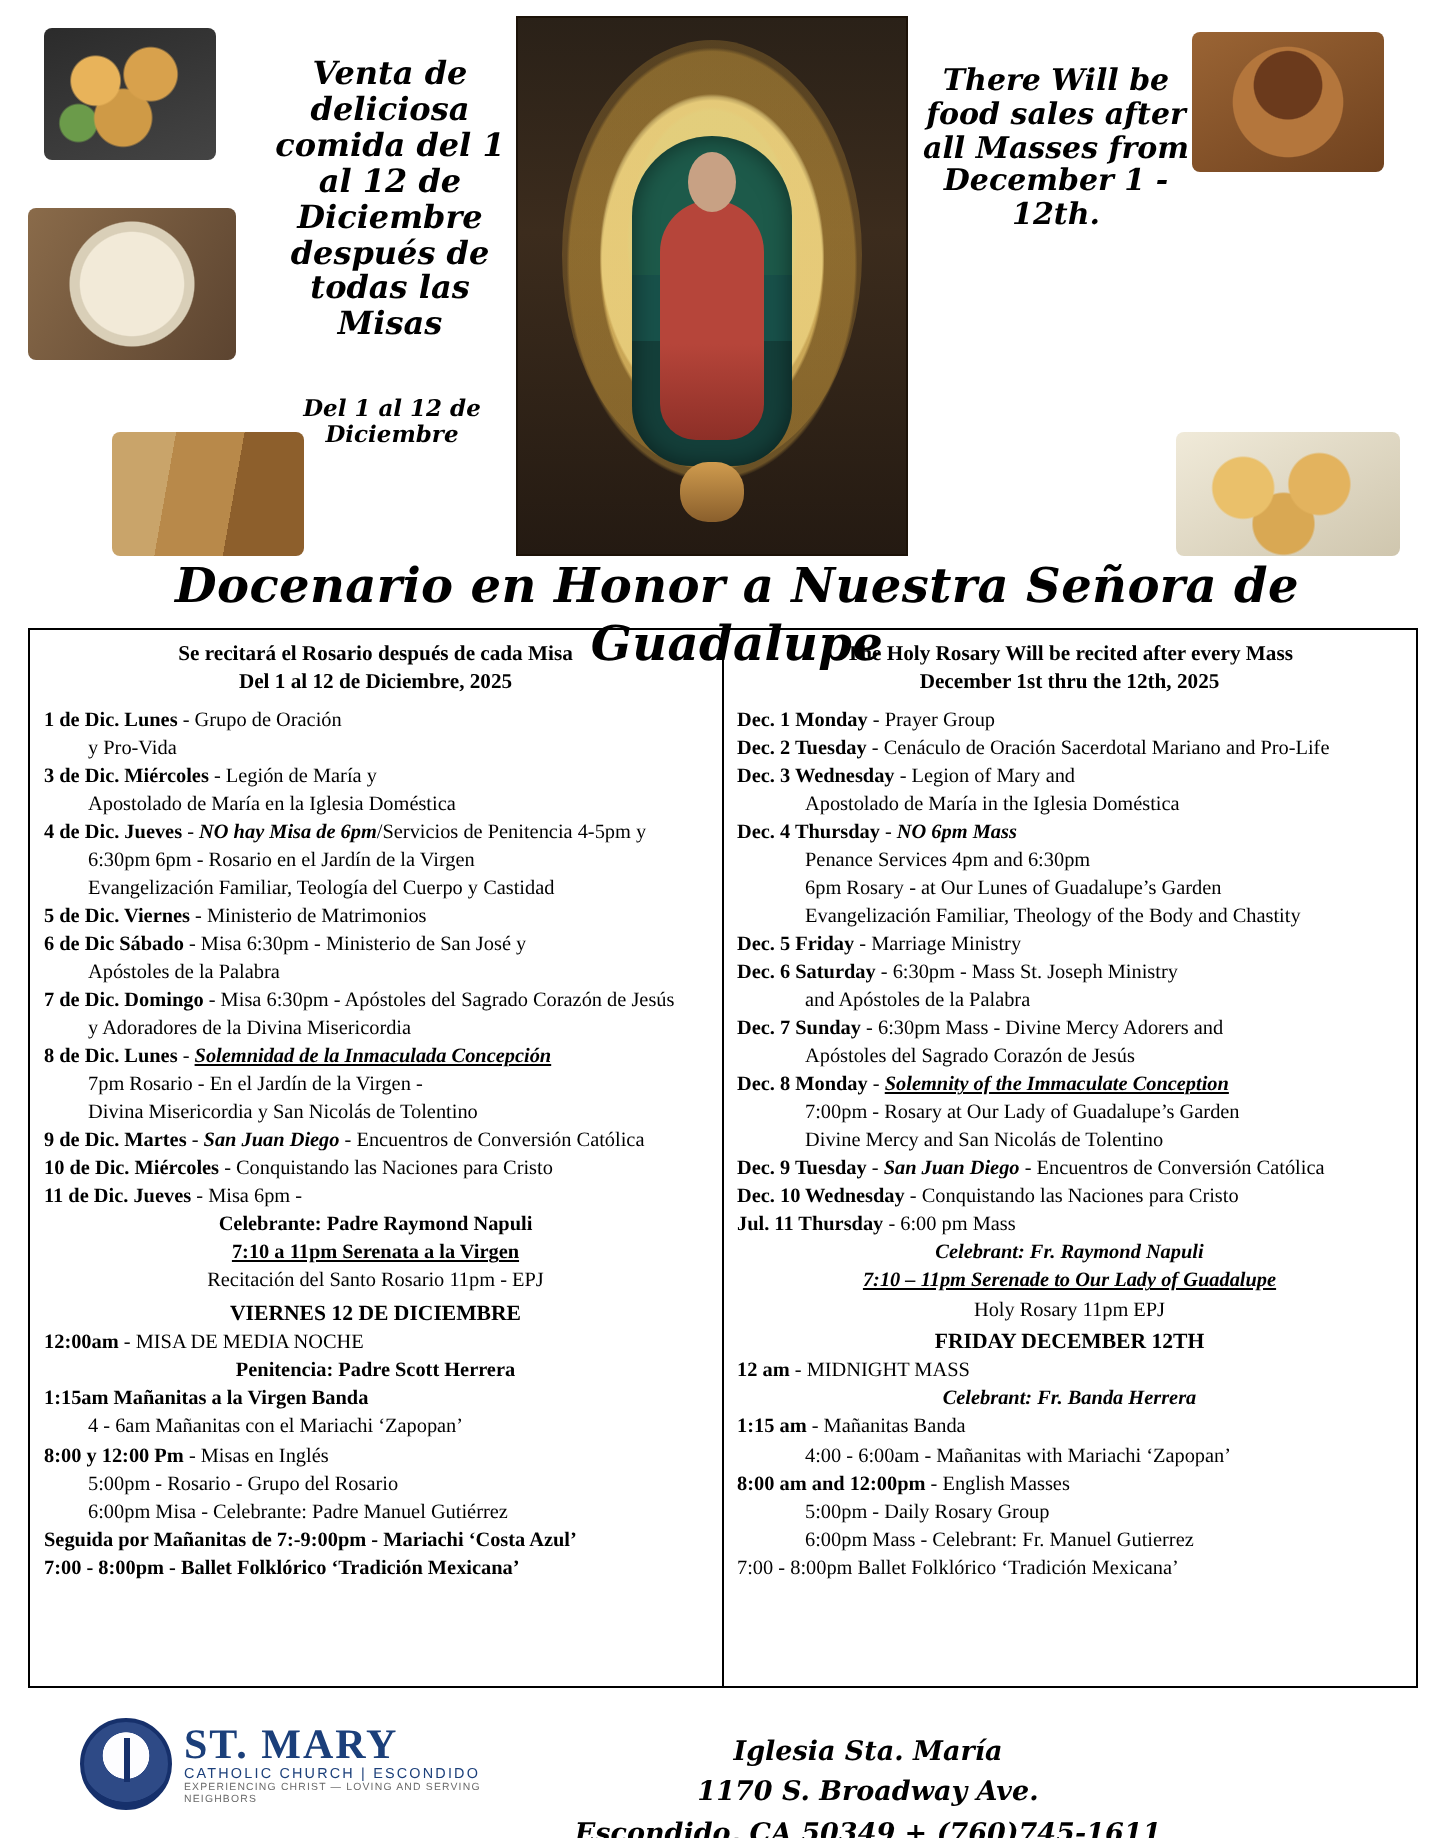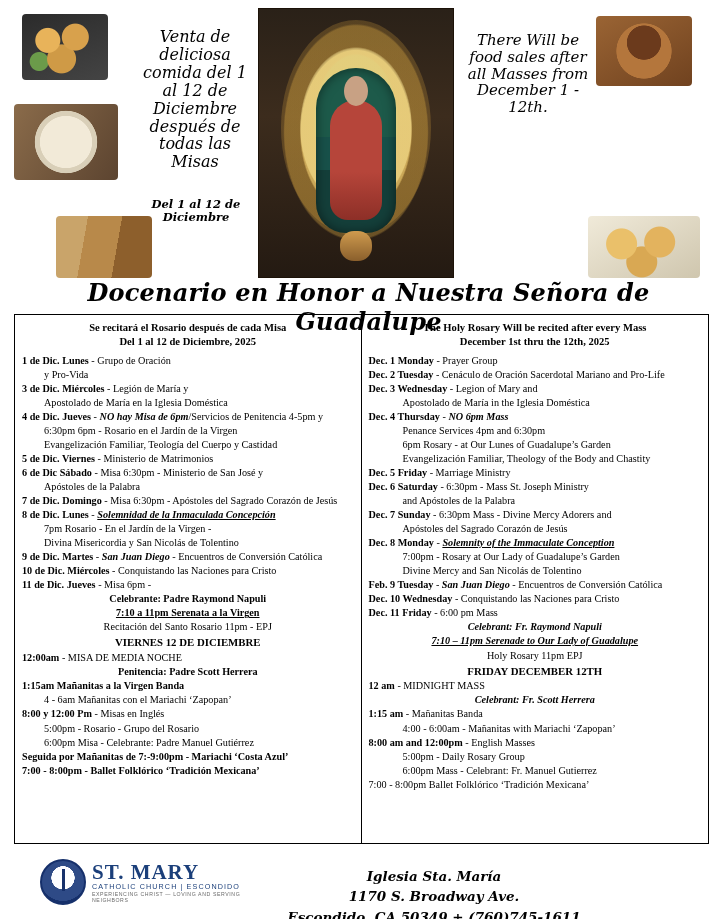--- a/index.html
+++ b/index.html
@@ -118,21 +118,21 @@
     margin-left:-16px; width:32px; height:30px;
     border-radius:14px;
     background: linear-gradient(180deg,#cf9b4e,#8a5f2c);
   }
 
   
   .script {
     position:absolute;
     font-family: "DejaVu Serif", serif;
     font-style: italic;
-    font-weight: normal;
+    font-weight: bold;
     text-align:center;
     line-height:1.12;
     color:#000;
   }
   #venta-text {
     left:136px; top:28px; width:118px;
     font-size:16px;
   }
   #venta-sub {
     left:136px; top:198px; width:120px;
@@ -292,20 +292,21 @@
         <div class="entry ind1">y Pro-Vida</div>
         <div class="entry"><b>3 de Dic. Miércoles</b> - Legión de María y</div>
         <div class="entry ind1">Apostolado de María en la Iglesia Doméstica</div>
         <div class="entry"><b>4 de Dic. Jueves</b> - <b class="ital">NO hay Misa de 6pm</b>/Servicios de Penitencia 4-5pm y</div>
         <div class="entry ind1">6:30pm    6pm - Rosario en el Jardín de la Virgen</div>
         <div class="entry ind1">Evangelización Familiar, Teología del Cuerpo y Castidad</div>
         <div class="entry"><b>5 de Dic. Viernes</b> - Ministerio de Matrimonios</div>
         <div class="entry"><b>6 de Dic Sábado</b> - Misa 6:30pm - Ministerio de San José y</div>
         <div class="entry ind1">Apóstoles de la Palabra</div>
         <div class="entry"><b>7 de Dic. Domingo</b> - Misa 6:30pm - Apóstoles del Sagrado Corazón de Jesús</div>
+        <div class="entry ind1">y Adoradores de la Divina Misericordia</div>
         <div class="entry"><b>8 de Dic. Lunes</b> - <b class="ital uline">Solemnidad de la Inmaculada Concepción</b></div>
         <div class="entry ind1">7pm Rosario - En el Jardín de la Virgen -</div>
         <div class="entry ind1">Divina Misericordia y San Nicolás de Tolentino</div>
         <div class="entry"><b>9 de Dic. Martes</b> - <b class="ital">San Juan Diego</b> - Encuentros de Conversión Católica</div>
         <div class="entry"><b>10 de Dic. Miércoles</b> - Conquistando las Naciones para Cristo</div>
         <div class="entry"><b>11 de Dic. Jueves</b> - Misa 6pm -</div>
         <div class="entry ctr bold">Celebrante:  Padre Raymond Napuli</div>
         <div class="entry ctr bold uline">7:10 a 11pm Serenata a la Virgen</div>
         <div class="entry ctr">Recitación del Santo Rosario 11pm -  EPJ</div>
       </div>
@@ -338,31 +339,31 @@
         <div class="entry ind2">6pm Rosary - at Our Lunes of Guadalupe’s Garden</div>
         <div class="entry ind2">Evangelización Familiar, Theology of the Body and Chastity</div>
         <div class="entry"><b>Dec. 5 Friday</b> - Marriage Ministry</div>
         <div class="entry"><b>Dec. 6 Saturday</b> -  6:30pm -  Mass St. Joseph Ministry</div>
         <div class="entry ind2">and Apóstoles de la Palabra</div>
         <div class="entry"><b>Dec. 7 Sunday</b> - 6:30pm Mass - Divine Mercy Adorers and</div>
         <div class="entry ind2">Apóstoles del Sagrado Corazón de Jesús</div>
         <div class="entry"><b>Dec. 8 Monday</b> - <b class="ital uline">Solemnity of the Immaculate Conception</b></div>
         <div class="entry ind2">7:00pm  -  Rosary at Our Lady of Guadalupe’s Garden</div>
         <div class="entry ind2">Divine Mercy and San Nicolás de Tolentino</div>
-        <div class="entry"><b>Feb. 9 Tuesday</b> - <b class="ital">San Juan Diego</b> -  Encuentros de Conversión Católica</div>
+        <div class="entry"><b>Dec. 9 Tuesday</b> - <b class="ital">San Juan Diego</b> -  Encuentros de Conversión Católica</div>
         <div class="entry"><b>Dec. 10 Wednesday</b> - Conquistando las Naciones para Cristo</div>
-        <div class="entry"><b>Dec. 11 Friday</b> - 6:00 pm Mass</div>
+        <div class="entry"><b>Jul. 11 Thursday</b> - 6:00 pm Mass</div>
         <div class="entry ctr bold ital">Celebrant: Fr. Raymond Napuli</div>
         <div class="entry ctr bold uline ital">7:10 – 11pm Serenade to Our Lady of Guadalupe</div>
         <div class="entry ctr">Holy Rosary 11pm EPJ</div>
       </div>
     <div class="sect-head">FRIDAY DECEMBER 12TH</div>
     <div id="en-friday">
         <div class="entry"><b>12 am</b> - MIDNIGHT MASS</div>
-        <div class="entry ctr bold ital">Celebrant: Fr. Scott Herrera</div>
+        <div class="entry ctr bold ital">Celebrant: Fr. Banda Herrera</div>
         <div class="entry"><b>1:15 am</b> - Mañanitas Banda</div>
         <div class="entry ind2">4:00 - 6:00am -  Mañanitas with Mariachi ‘Zapopan’</div>
         <div class="entry"><b>8:00 am and 12:00pm</b> - English Masses</div>
         <div class="entry ind2">5:00pm -  Daily Rosary Group</div>
         <div class="entry ind2">6:00pm Mass -  Celebrant: Fr. Manuel Gutierrez</div>
         <div class="entry">7:00 - 8:00pm Ballet Folklórico ‘Tradición Mexicana’</div>
       </div>
   </div>
 
 </div>

